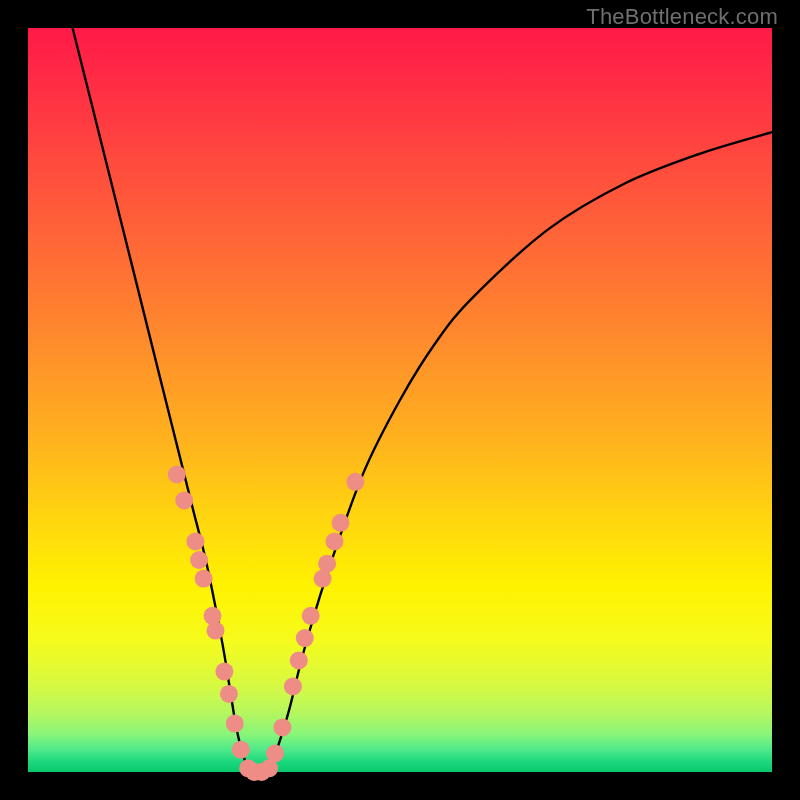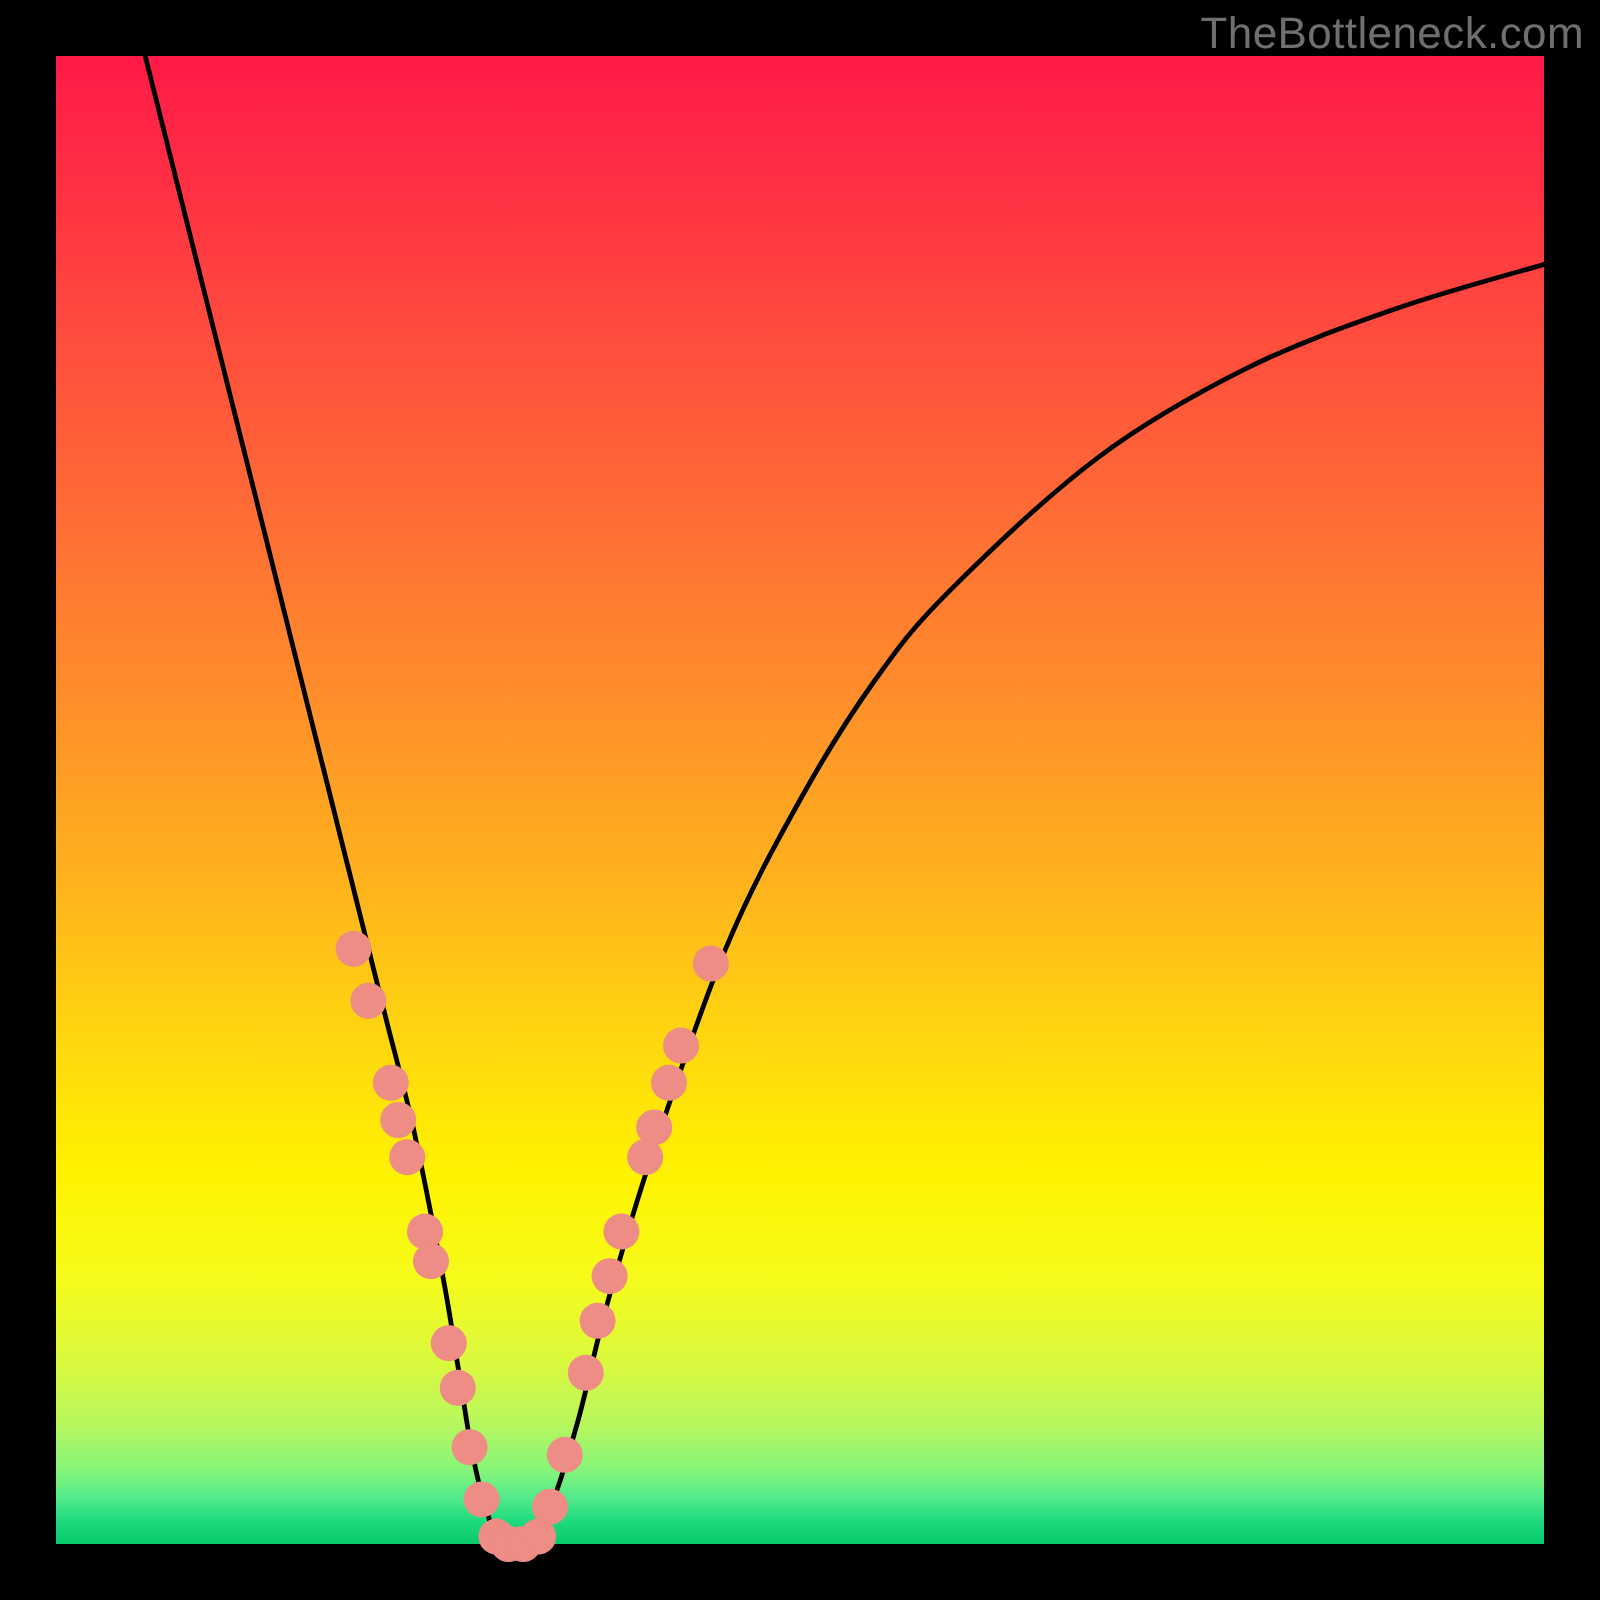--- a/index.html
+++ b/index.html
@@ -41,21 +41,21 @@
       #b6f75e 92%,
       #87f57a 95%,
       #4fe98b 97%,
       #1ed97e 98.5%,
       #07c96c 100%
     );
   }
   .watermark {
     position: absolute;
     top: 4px;
-    right: 8px;
+    right: 22px;
     color: #6f6f6f;
     font-size: 22px;
     letter-spacing: 0.2px;
     user-select: none;
   }
   svg.curve {
     position: absolute;
     left: 0;
     top: 0;
     width: 744px;

